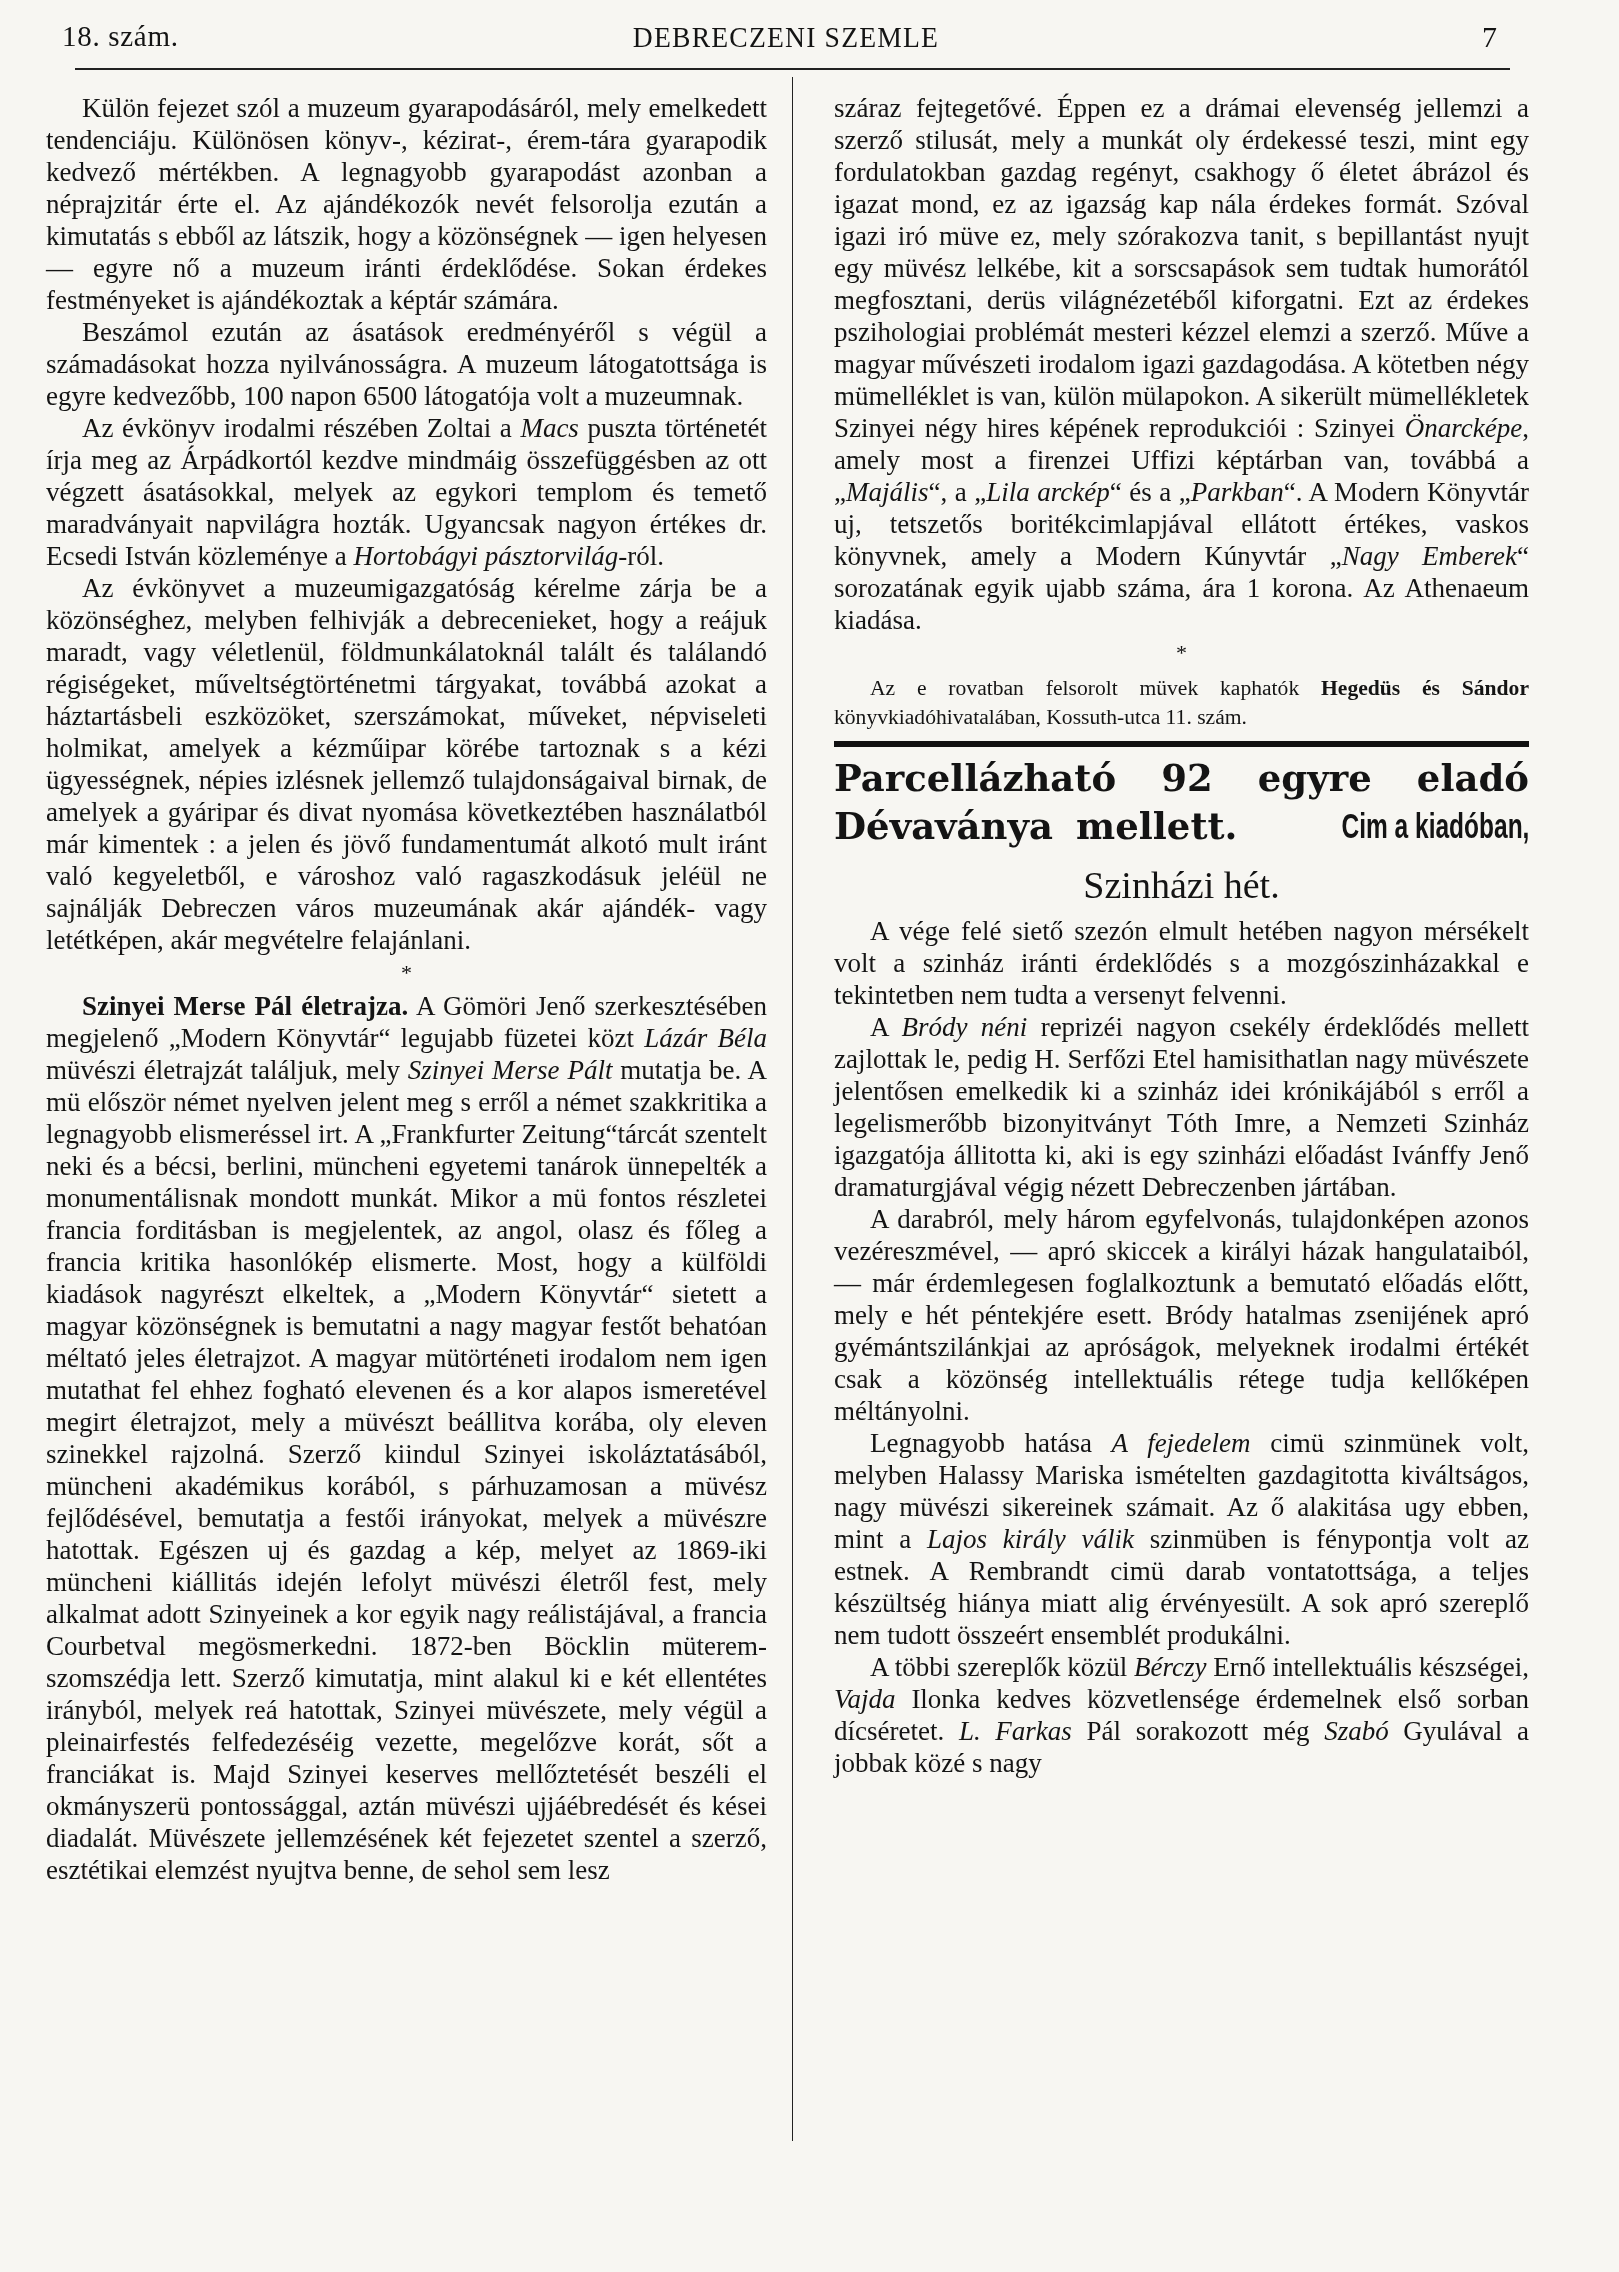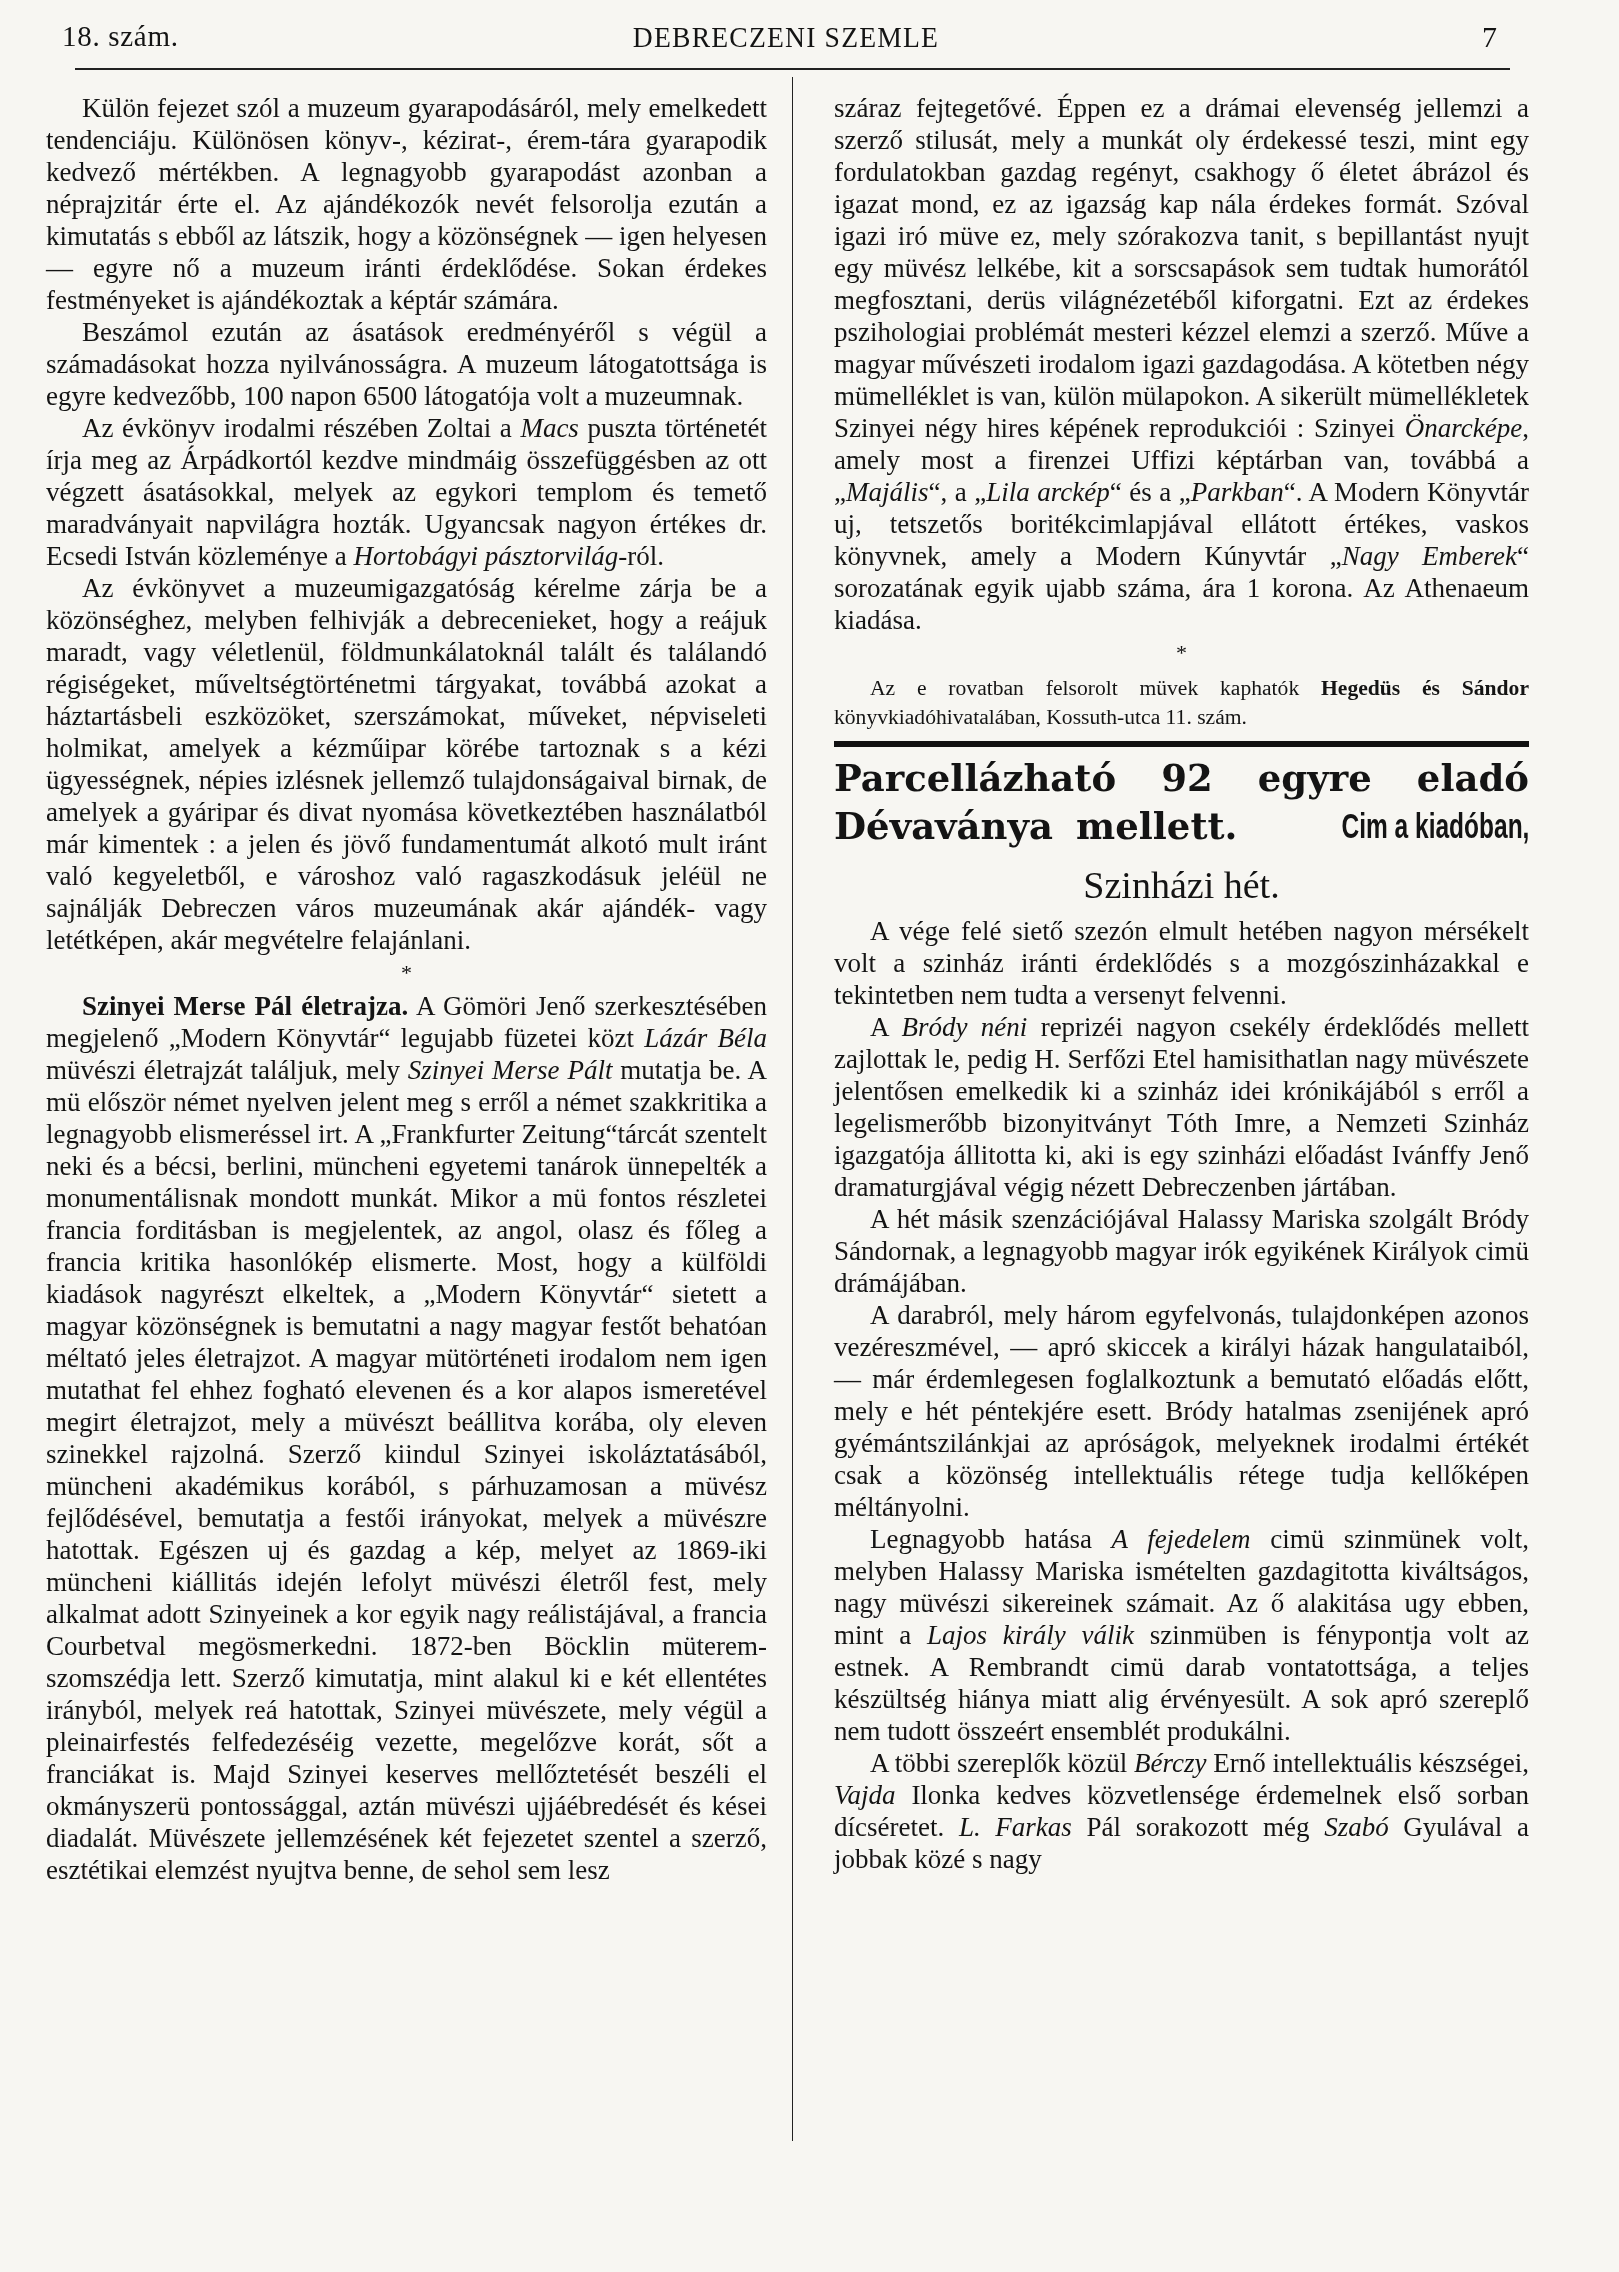--- a/index.html
+++ b/index.html
@@ -86,18 +86,17 @@
       <span>Dévaványa</span>
       <span>mellett.</span>
       <span class="cond">Cim a kiadóban,</span>
     </p>
   </div>
 
 
   <p class="section-title">Szinházi hét.</p>
   <p>A vége felé siető szezón elmult hetében nagyon mérsékelt volt a szinház iránti érdeklődés s a mozgószinházakkal e tekintetben nem tudta a versenyt felvenni.</p>
   <p><span>A </span><i>Bródy néni</i><span> reprizéi nagyon csekély érdeklődés mellett zajlottak le, pedig H. Serfőzi Etel hamisithatlan nagy müvészete jelentősen emelkedik ki a szinház idei krónikájából s erről a legelismerőbb bizonyitványt Tóth Imre, a Nemzeti Szinház igazgatója állitotta ki, aki is egy szinházi előadást Ivánffy Jenő dramaturgjával végig nézett Debreczenben jártában.</span></p>
-  <p>A hét másik szenzációjával Halassy Mariska szolgált Bródy Sándornak, a legnagyobb magyar irók egyikének Királyok cimü drámájában.</p>
   <p>A darabról, mely három egyfelvonás, tulajdonképen azonos vezéreszmével, — apró skiccek a királyi házak hangulataiból, — már érdemlegesen foglalkoztunk a bemutató előadás előtt, mely e hét péntekjére esett. Bródy hatalmas zsenijének apró gyémántszilánkjai az apróságok, melyeknek irodalmi értékét csak a közönség intellektuális rétege tudja kellőképen méltányolni.</p>
   <p><span>Legnagyobb hatása </span><i>A fejedelem</i><span> cimü szinmünek volt, melyben Halassy Mariska ismételten gazdagitotta kiváltságos, nagy müvészi sikereinek számait. Az ő alakitása ugy ebben, mint a </span><i>Lajos király válik</i><span> szinmüben is fénypontja volt az estnek. A Rembrandt cimü darab vontatottsága, a teljes készültség hiánya miatt alig érvényesült. A sok apró szereplő nem tudott összeért ensemblét produkálni.</span></p>
   <p><span>A többi szereplők közül </span><i>Bérczy</i><span> Ernő intellektuális készségei, </span><i>Vajda</i><span> Ilonka kedves közvetlensége érdemelnek első sorban dícséretet. </span><i>L. Farkas</i><span> Pál sorakozott még </span><i>Szabó</i><span> Gyulával a jobbak közé s nagy</span></p>
 </div>
 
 
 </body></html>

